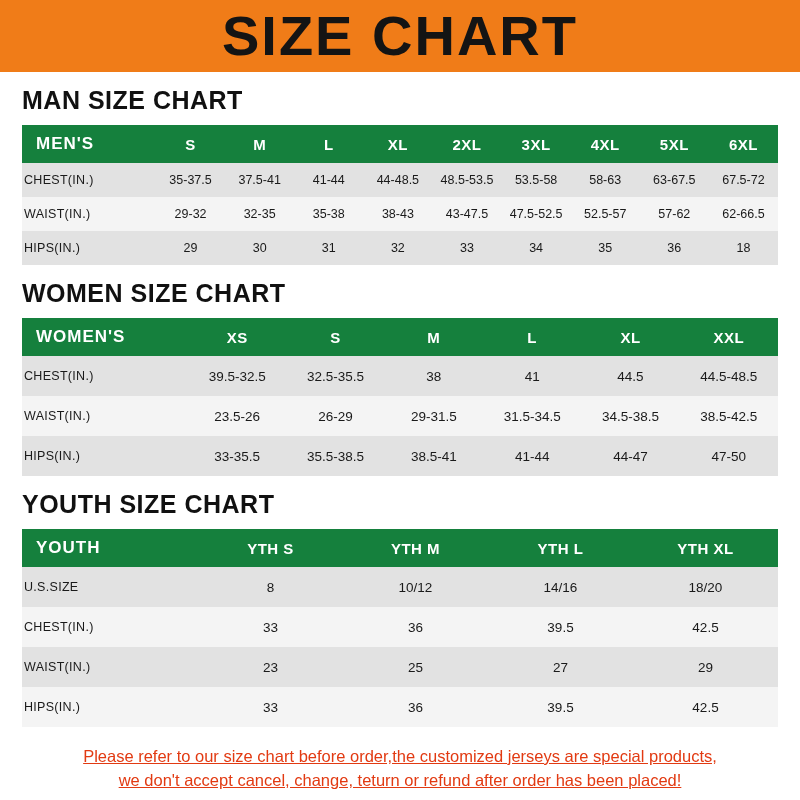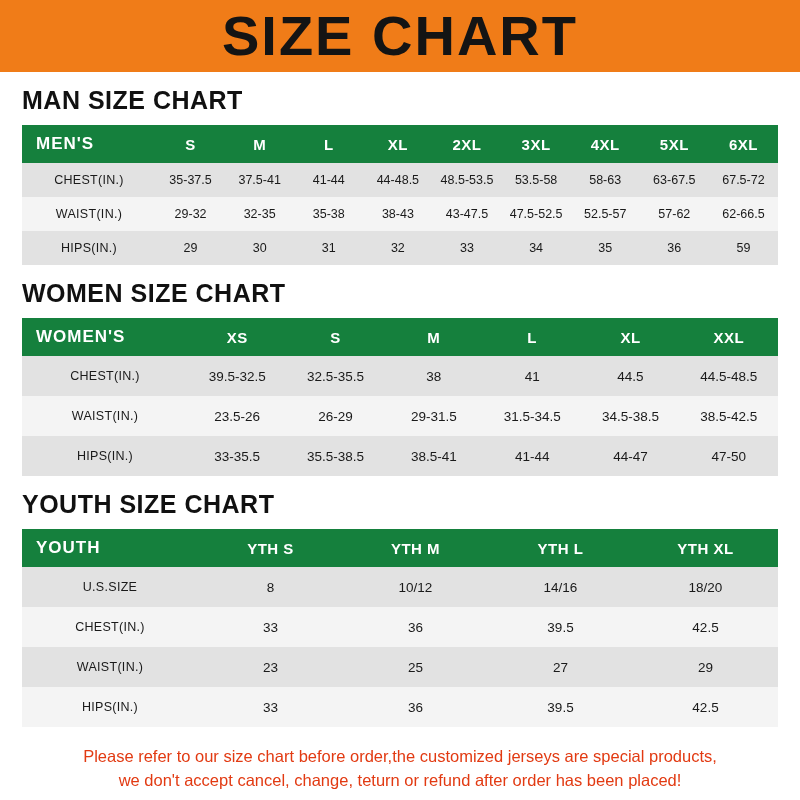--- a/index.html
+++ b/index.html
@@ -95,21 +95,21 @@
     font-size: 17px;
     letter-spacing: 1px;
   }
   table.size-table tbody tr.odd td {
     background: #e2e2e2;
   }
   table.size-table tbody tr.even td {
     background: #f4f4f4;
   }
   table.size-table tbody td.first {
-    text-align: center;
+    text-align: left;
     font-size: 12.5px;
     letter-spacing: 0.3px;
   }
 
   
   .men-table thead th.first { width: 118px; }
   .men-table tbody td { height: 22px; }
 
   
   .women-table thead th.first { width: 150px; }
@@ -125,21 +125,21 @@
 
   .footer-note {
     margin-top: 18px;
     padding: 0 8px;
     text-align: center;
     color: #e23a12;
     font-size: 16.5px;
     line-height: 1.45;
     font-family: "Liberation Sans", sans-serif;
   }
-  .footer-note div { white-space: nowrap; }
+  .footer-note div { white-space: nowrap; text-decoration: underline; }
 </style>
 </head>
 <body>
 
 <div class="page">
 
   <div class="header-band">
     <h1 class="header-title">SIZE CHART</h1>
   </div>
 
@@ -190,21 +190,21 @@
           <tr class="odd">
             <td class="first">HIPS(IN.)</td>
             <td>29</td>
             <td>30</td>
             <td>31</td>
             <td>32</td>
             <td>33</td>
             <td>34</td>
             <td>35</td>
             <td>36</td>
-            <td>59</td>
+            <td>18</td>
           </tr>
         </tbody>
       </table>
     </div>
 
     <div class="section">
       <div class="section-title">WOMEN SIZE CHART</div>
       <table class="size-table women-table">
         <thead>
           <tr>

